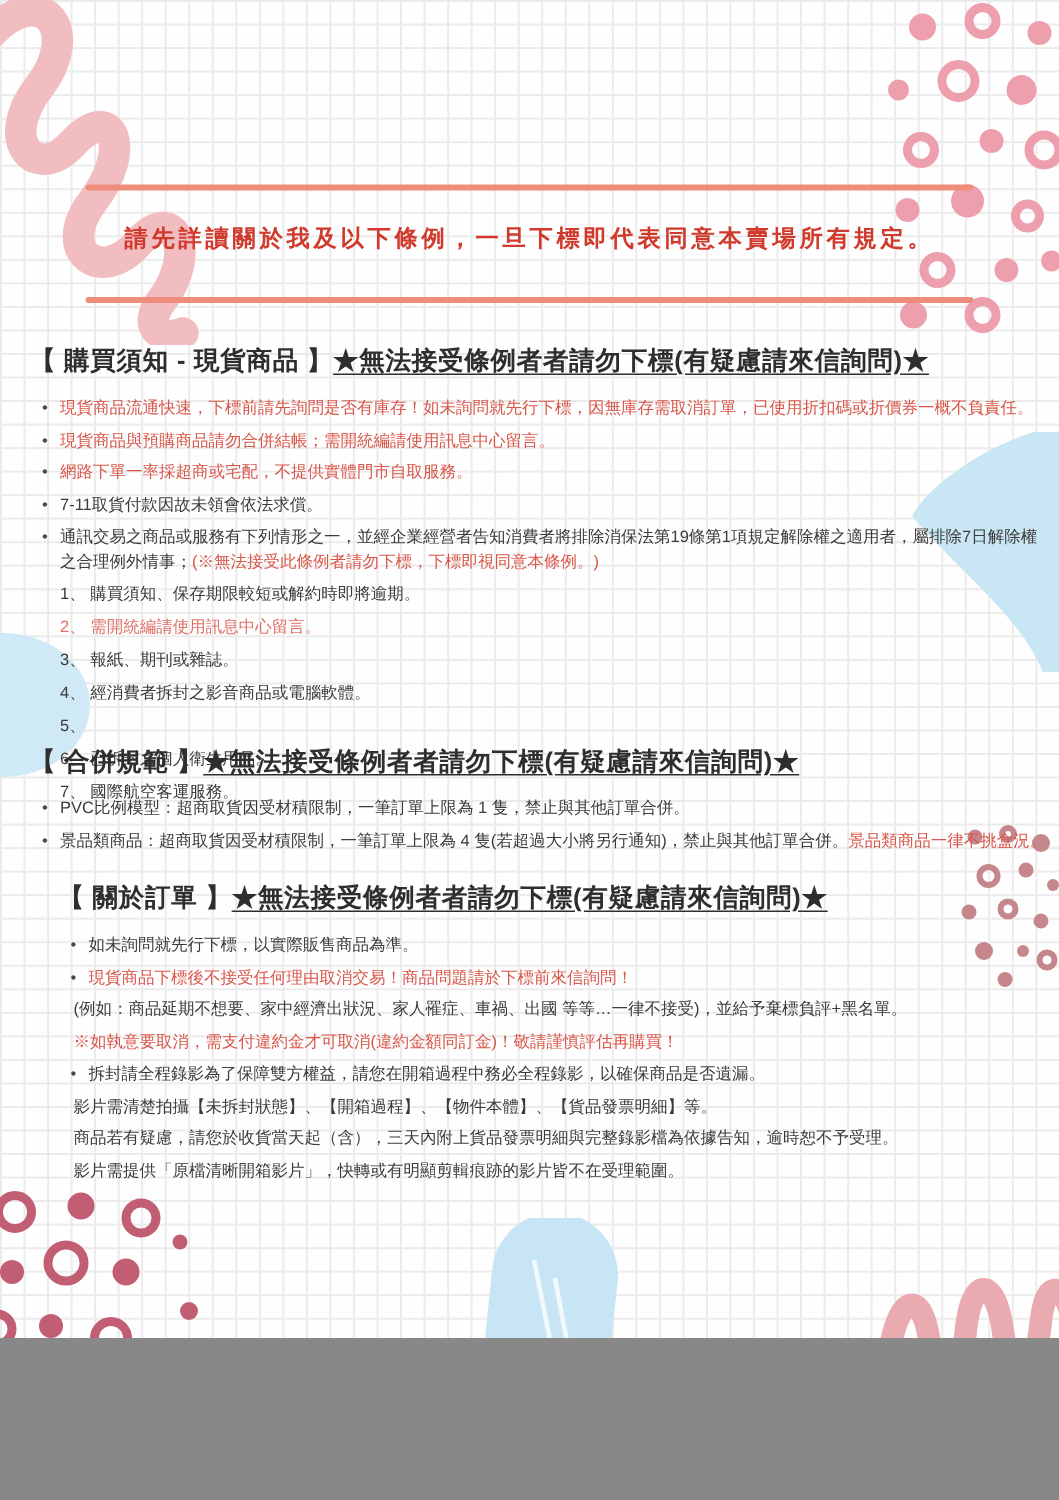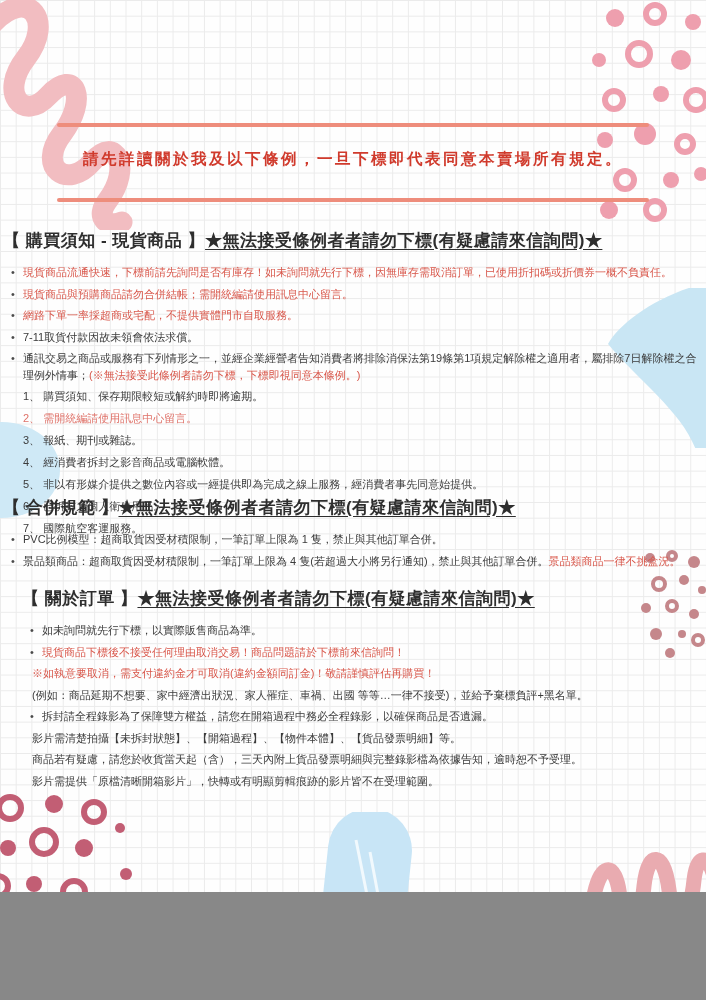--- a/index.html
+++ b/index.html
@@ -16,21 +16,21 @@
   }
   .deco{position:absolute;pointer-events:none;}
   .rule{position:absolute;left:57px;right:57px;height:4px;border-radius:2px;background:#ee8d7c;}
   .rule-top{top:123px;}
   .rule-mid{top:198px;}
   .headline{
     position:absolute;top:149px;left:20px;right:20px;text-align:center;
     font-family:"DejaVu Serif", serif;font-weight:bold;font-size:15.5px;
     letter-spacing:2.5px;color:#d03a2c;
   }
-  .sec{position:absolute;left:3px;right:6px;}
+  .sec{position:absolute;left:20px;right:6px;}
   .sec1{top:229px;}
   .sec2{top:496px;}
   .sec3{top:587px;margin-left:19px;}
   .sec h2{margin:0 0 12px 0;font-size:17px;font-weight:600;color:#2e2e2e;letter-spacing:0.5px;}
   .warn{text-decoration:underline;text-underline-offset:3px;}
   .list{font-size:11px;line-height:1.5;}
   .li{display:flex;padding-left:8px;margin-bottom:5px;}
   .dot{flex:none;width:12px;color:#4a4a4a;}
   .t{flex:1;}
   .cont{padding-left:10px;margin-bottom:5px;}
@@ -178,21 +178,20 @@
       <div class="sub">
           <span class="num">3、</span>
           <span>報紙、期刊或雜誌。</span>
         </div>
       <div class="sub">
           <span class="num">4、</span>
           <span>經消費者拆封之影音商品或電腦軟體。</span>
         </div>
       <div class="sub">
           <span class="num">5、</span>
-          <span>非以有形媒介提供之數位內容或一經提供即為完成之線上服務，經消費者事先同意始提供。</span>
         </div>
       <div class="sub">
           <span class="num">6、</span>
           <span>已拆封之個人衛生用品。</span>
         </div>
       <div class="sub">
           <span class="num">7、</span>
           <span>國際航空客運服務。</span>
         </div>
     </div>
@@ -216,22 +215,22 @@
     <h2><span>【 關於訂單 】</span><span class="warn">★無法接受條例者者請勿下標(有疑慮請來信詢問)★</span></h2>
     <div class="list">
       <div class="li">
           <span class="dot">•</span>
           <span class="t">如未詢問就先行下標，以實際販售商品為準。</span>
         </div>
       <div class="li red">
           <span class="dot">•</span>
           <span class="t">現貨商品下標後不接受任何理由取消交易！商品問題請於下標前來信詢問！</span>
         </div>
+      <div class="cont">(例如：商品延期不想要、家中經濟出狀況、家人罹症、車禍、出國 等等…一律不接受)，並給予棄標負評+黑名單。</div>
       <div class="cont red">※如執意要取消，需支付違約金才可取消(違約金額同訂金)！敬請謹慎評估再購買！</div>
-      <div class="cont">(例如：商品延期不想要、家中經濟出狀況、家人罹症、車禍、出國 等等…一律不接受)，並給予棄標負評+黑名單。</div>
       <div class="li">
           <span class="dot">•</span>
           <span class="t">拆封請全程錄影為了保障雙方權益，請您在開箱過程中務必全程錄影，以確保商品是否遺漏。</span>
         </div>
       <div class="cont">影片需清楚拍攝【未拆封狀態】、【開箱過程】、【物件本體】、【貨品發票明細】等。</div>
       <div class="cont">商品若有疑慮，請您於收貨當天起（含），三天內附上貨品發票明細與完整錄影檔為依據告知，逾時恕不予受理。</div>
       <div class="cont">影片需提供「原檔清晰開箱影片」，快轉或有明顯剪輯痕跡的影片皆不在受理範圍。</div>
     </div>
   </section>
 

